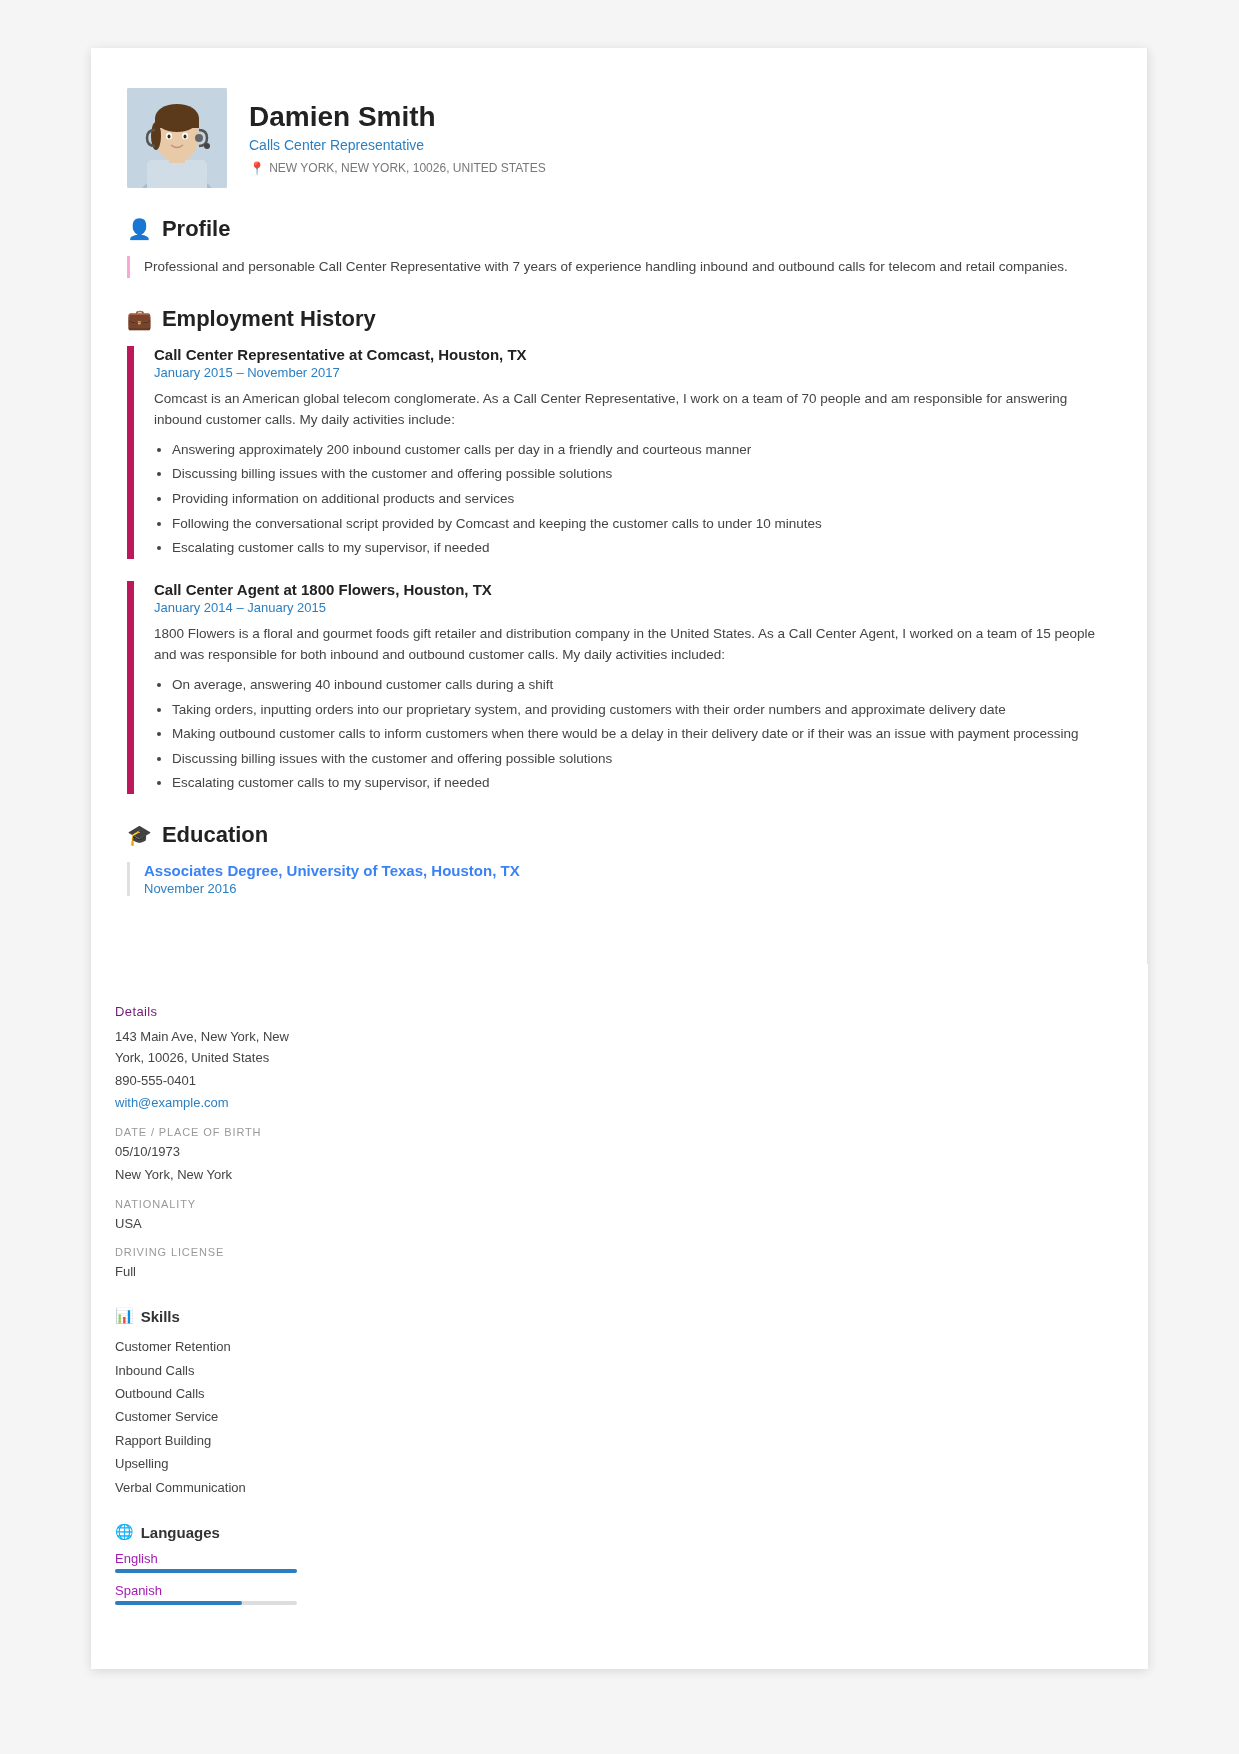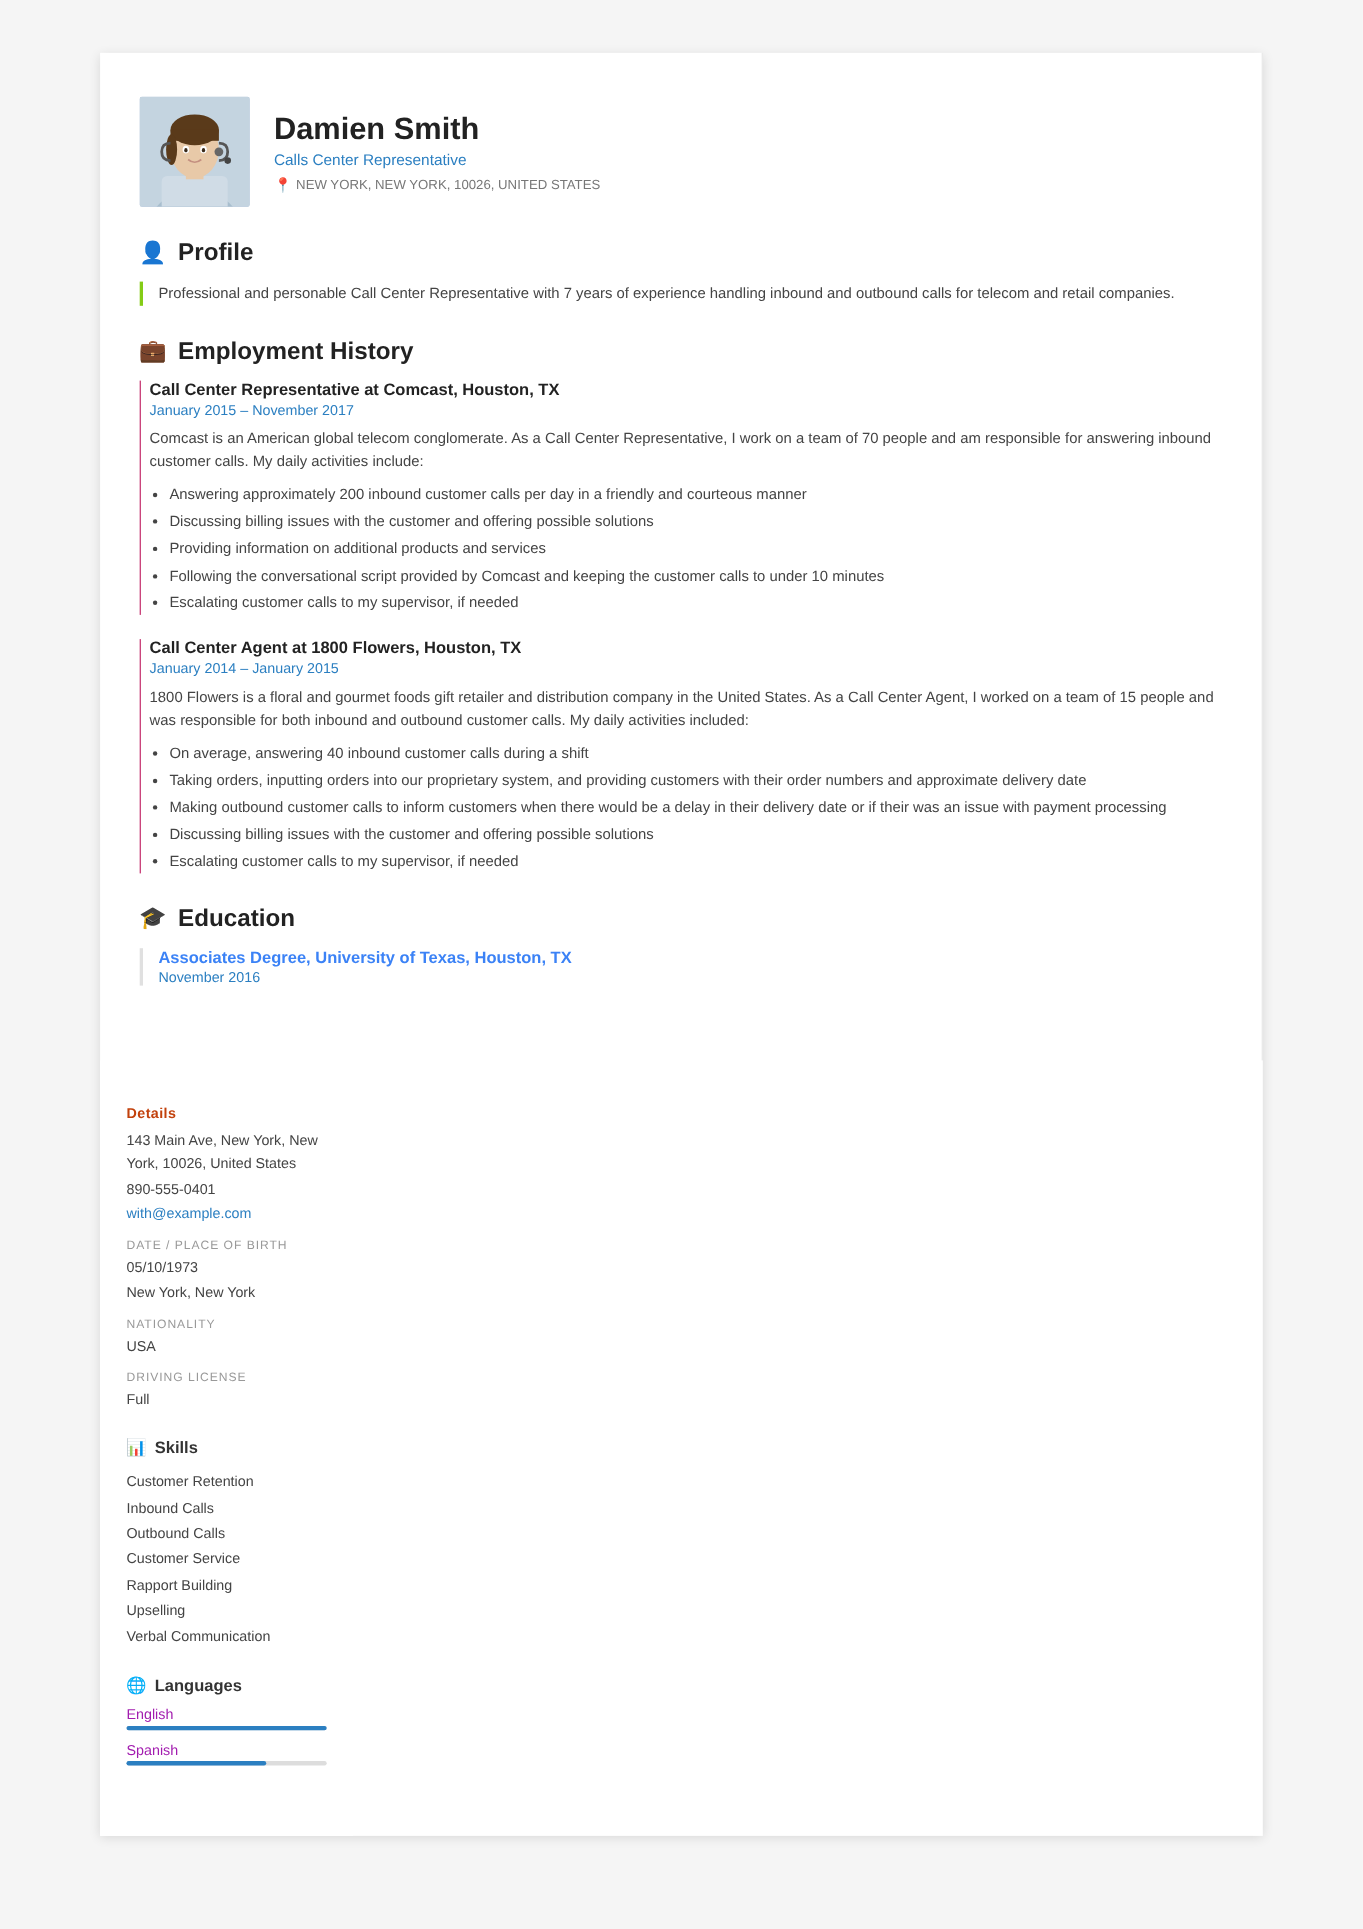--- a/index.html
+++ b/index.html
@@ -84,27 +84,27 @@
     }
     .section-icon {
       font-size: 20px;
       color: #333;
     }
     
     .profile-text {
       font-size: 13.5px;
       color: #444;
       line-height: 1.6;
-      border-left: 3px solid #84cc16;
+      border-left: 3px solid #f9a8d4;
       padding-left: 14px;
     }
     
     .job-entry {
-      border-left: 1px solid #be185d;
-      padding-left: 8px;
+      border-left: 7px solid #be185d;
+      padding-left: 20px;
       margin-bottom: 22px;
     }
     .job-title-text {
       font-size: 15px;
       font-weight: 700;
       color: #222;
       margin-bottom: 2px;
     }
     .job-dates {
       font-size: 13px;
@@ -145,22 +145,22 @@
     .sidebar {
       width: 230px;
       padding: 40px 24px 40px 24px;
       background: #fff;
     }
     .sidebar-section {
       margin-bottom: 24px;
     }
     .sidebar-section-title {
       font-size: 13px;
-      font-weight: 700;
-      color: #c2410c;
+      font-weight: 400;
+      color: #701a75;
       margin-bottom: 8px;
       letter-spacing: 0.03em;
     }
     .sidebar-detail {
       font-size: 13px;
       color: #444;
       line-height: 1.6;
       margin-bottom: 2px;
     }
     .sidebar-detail a {

